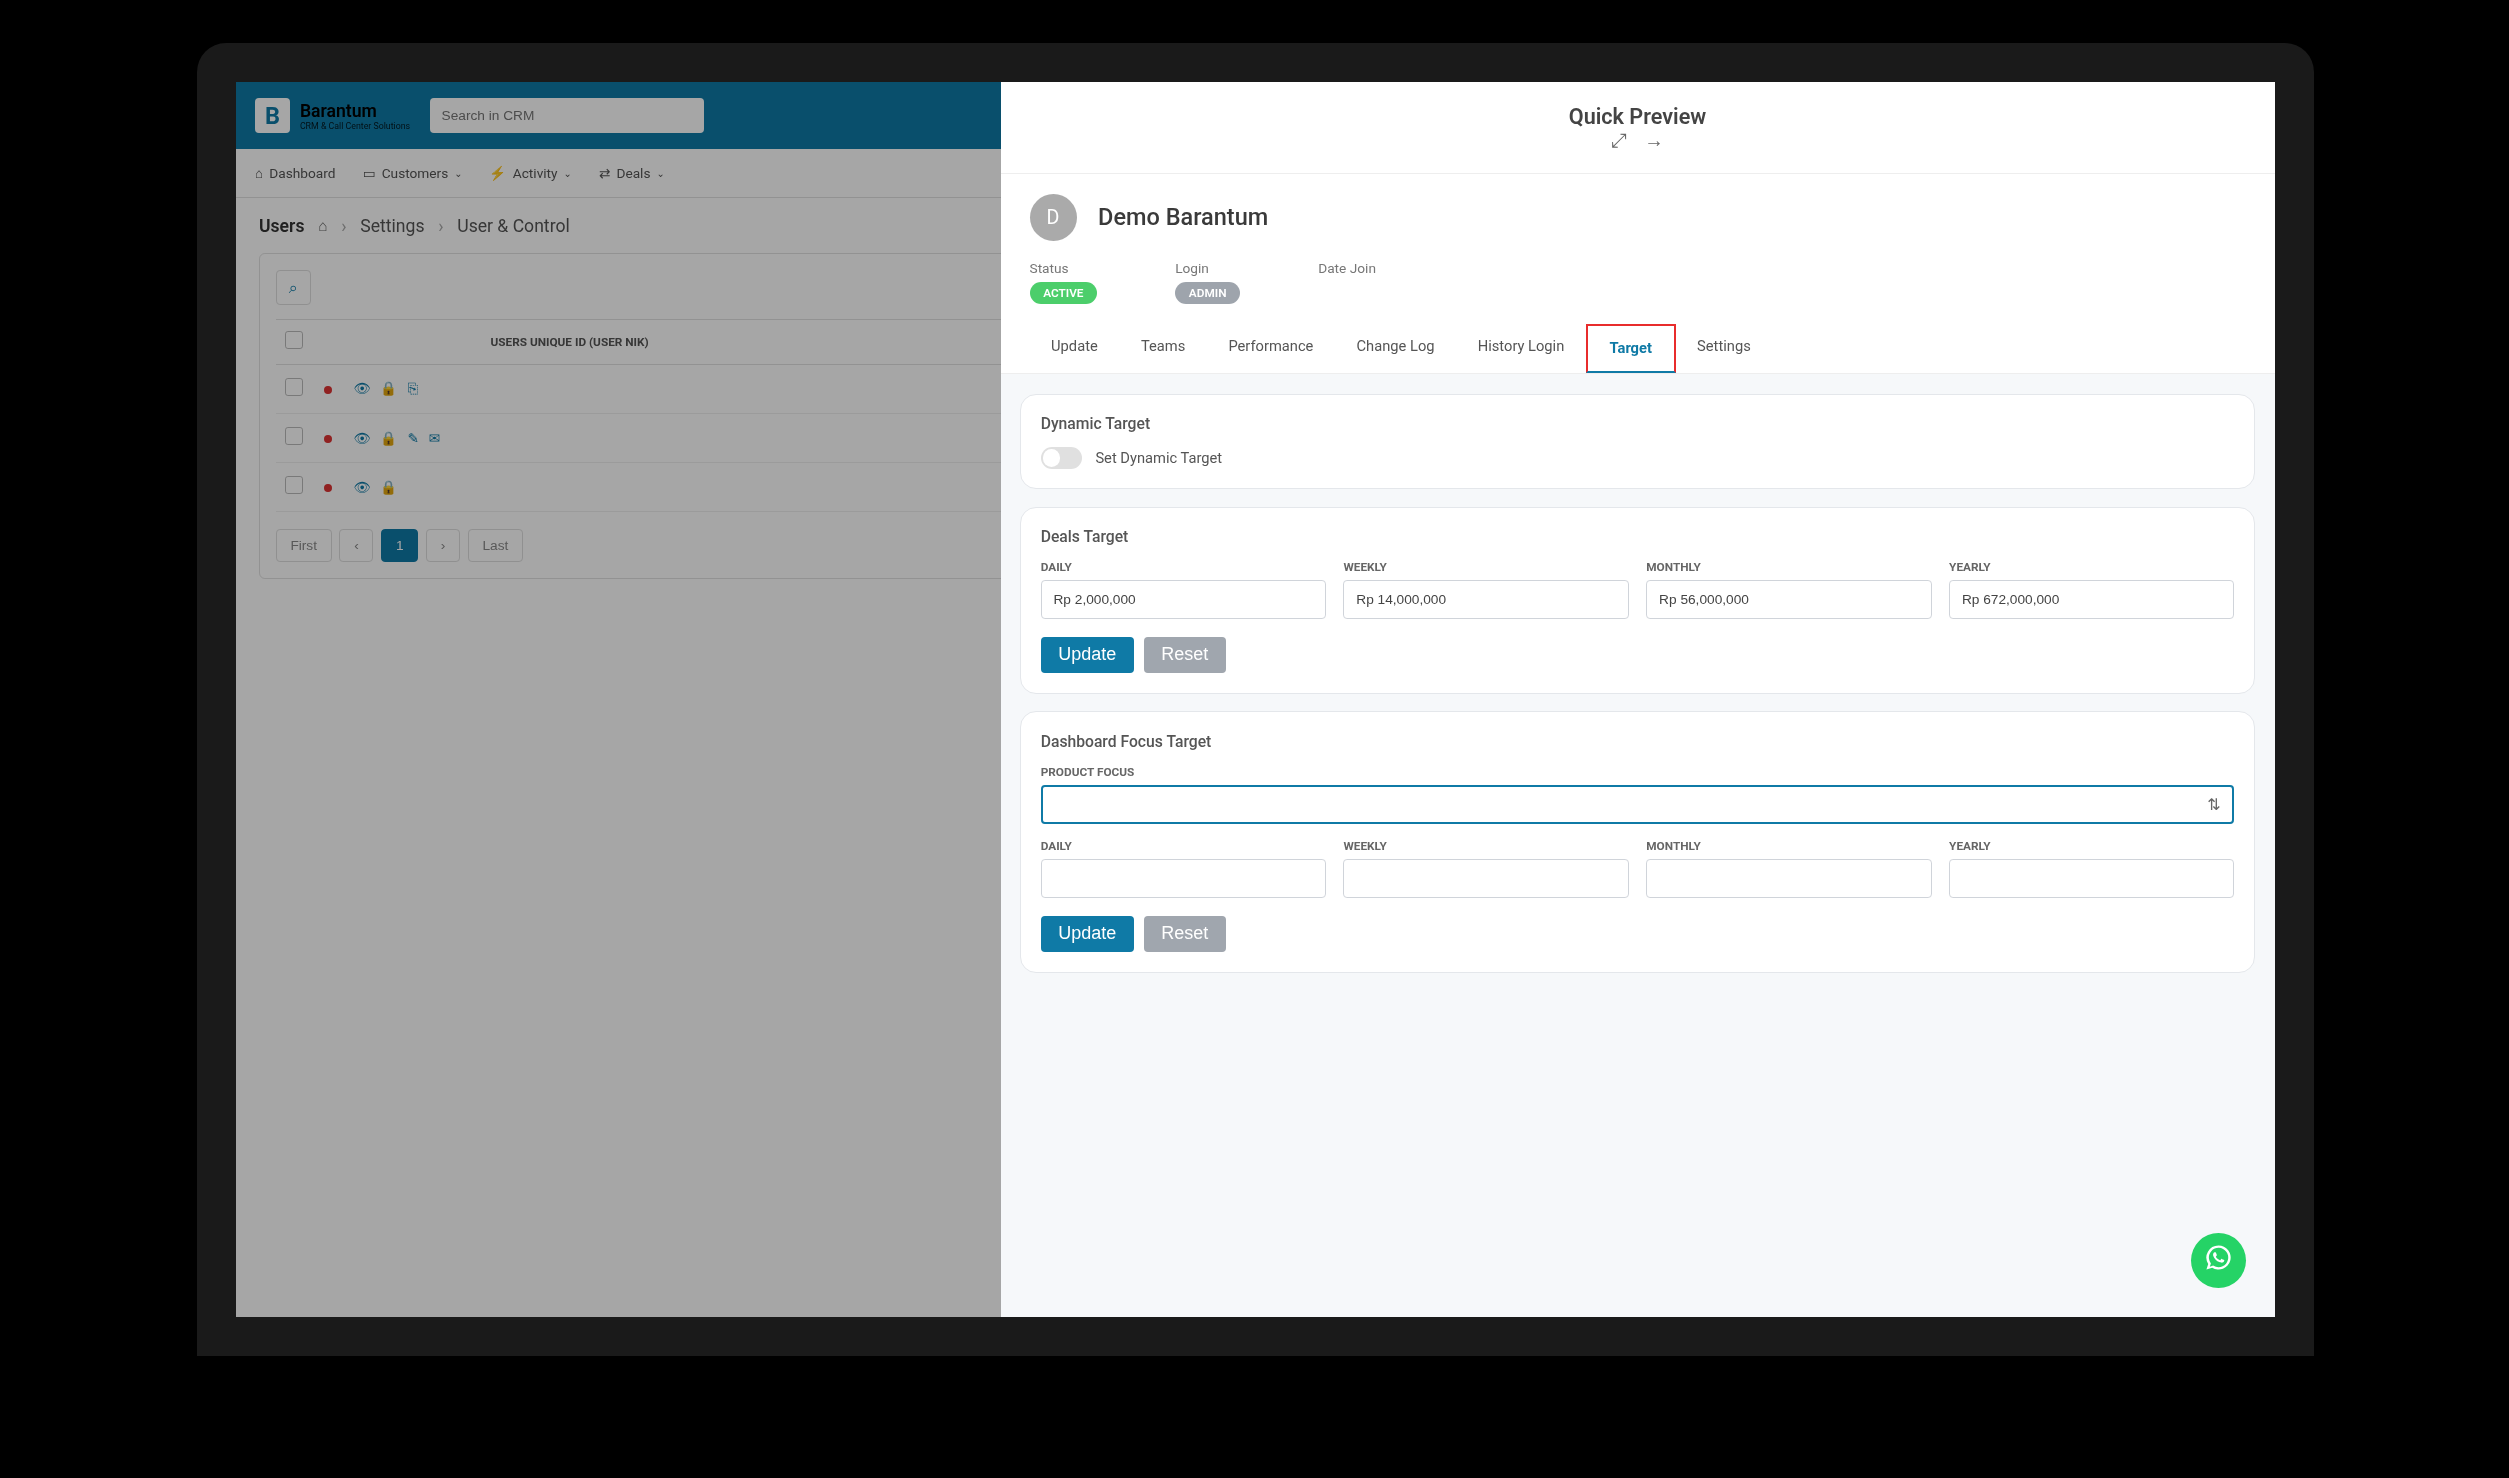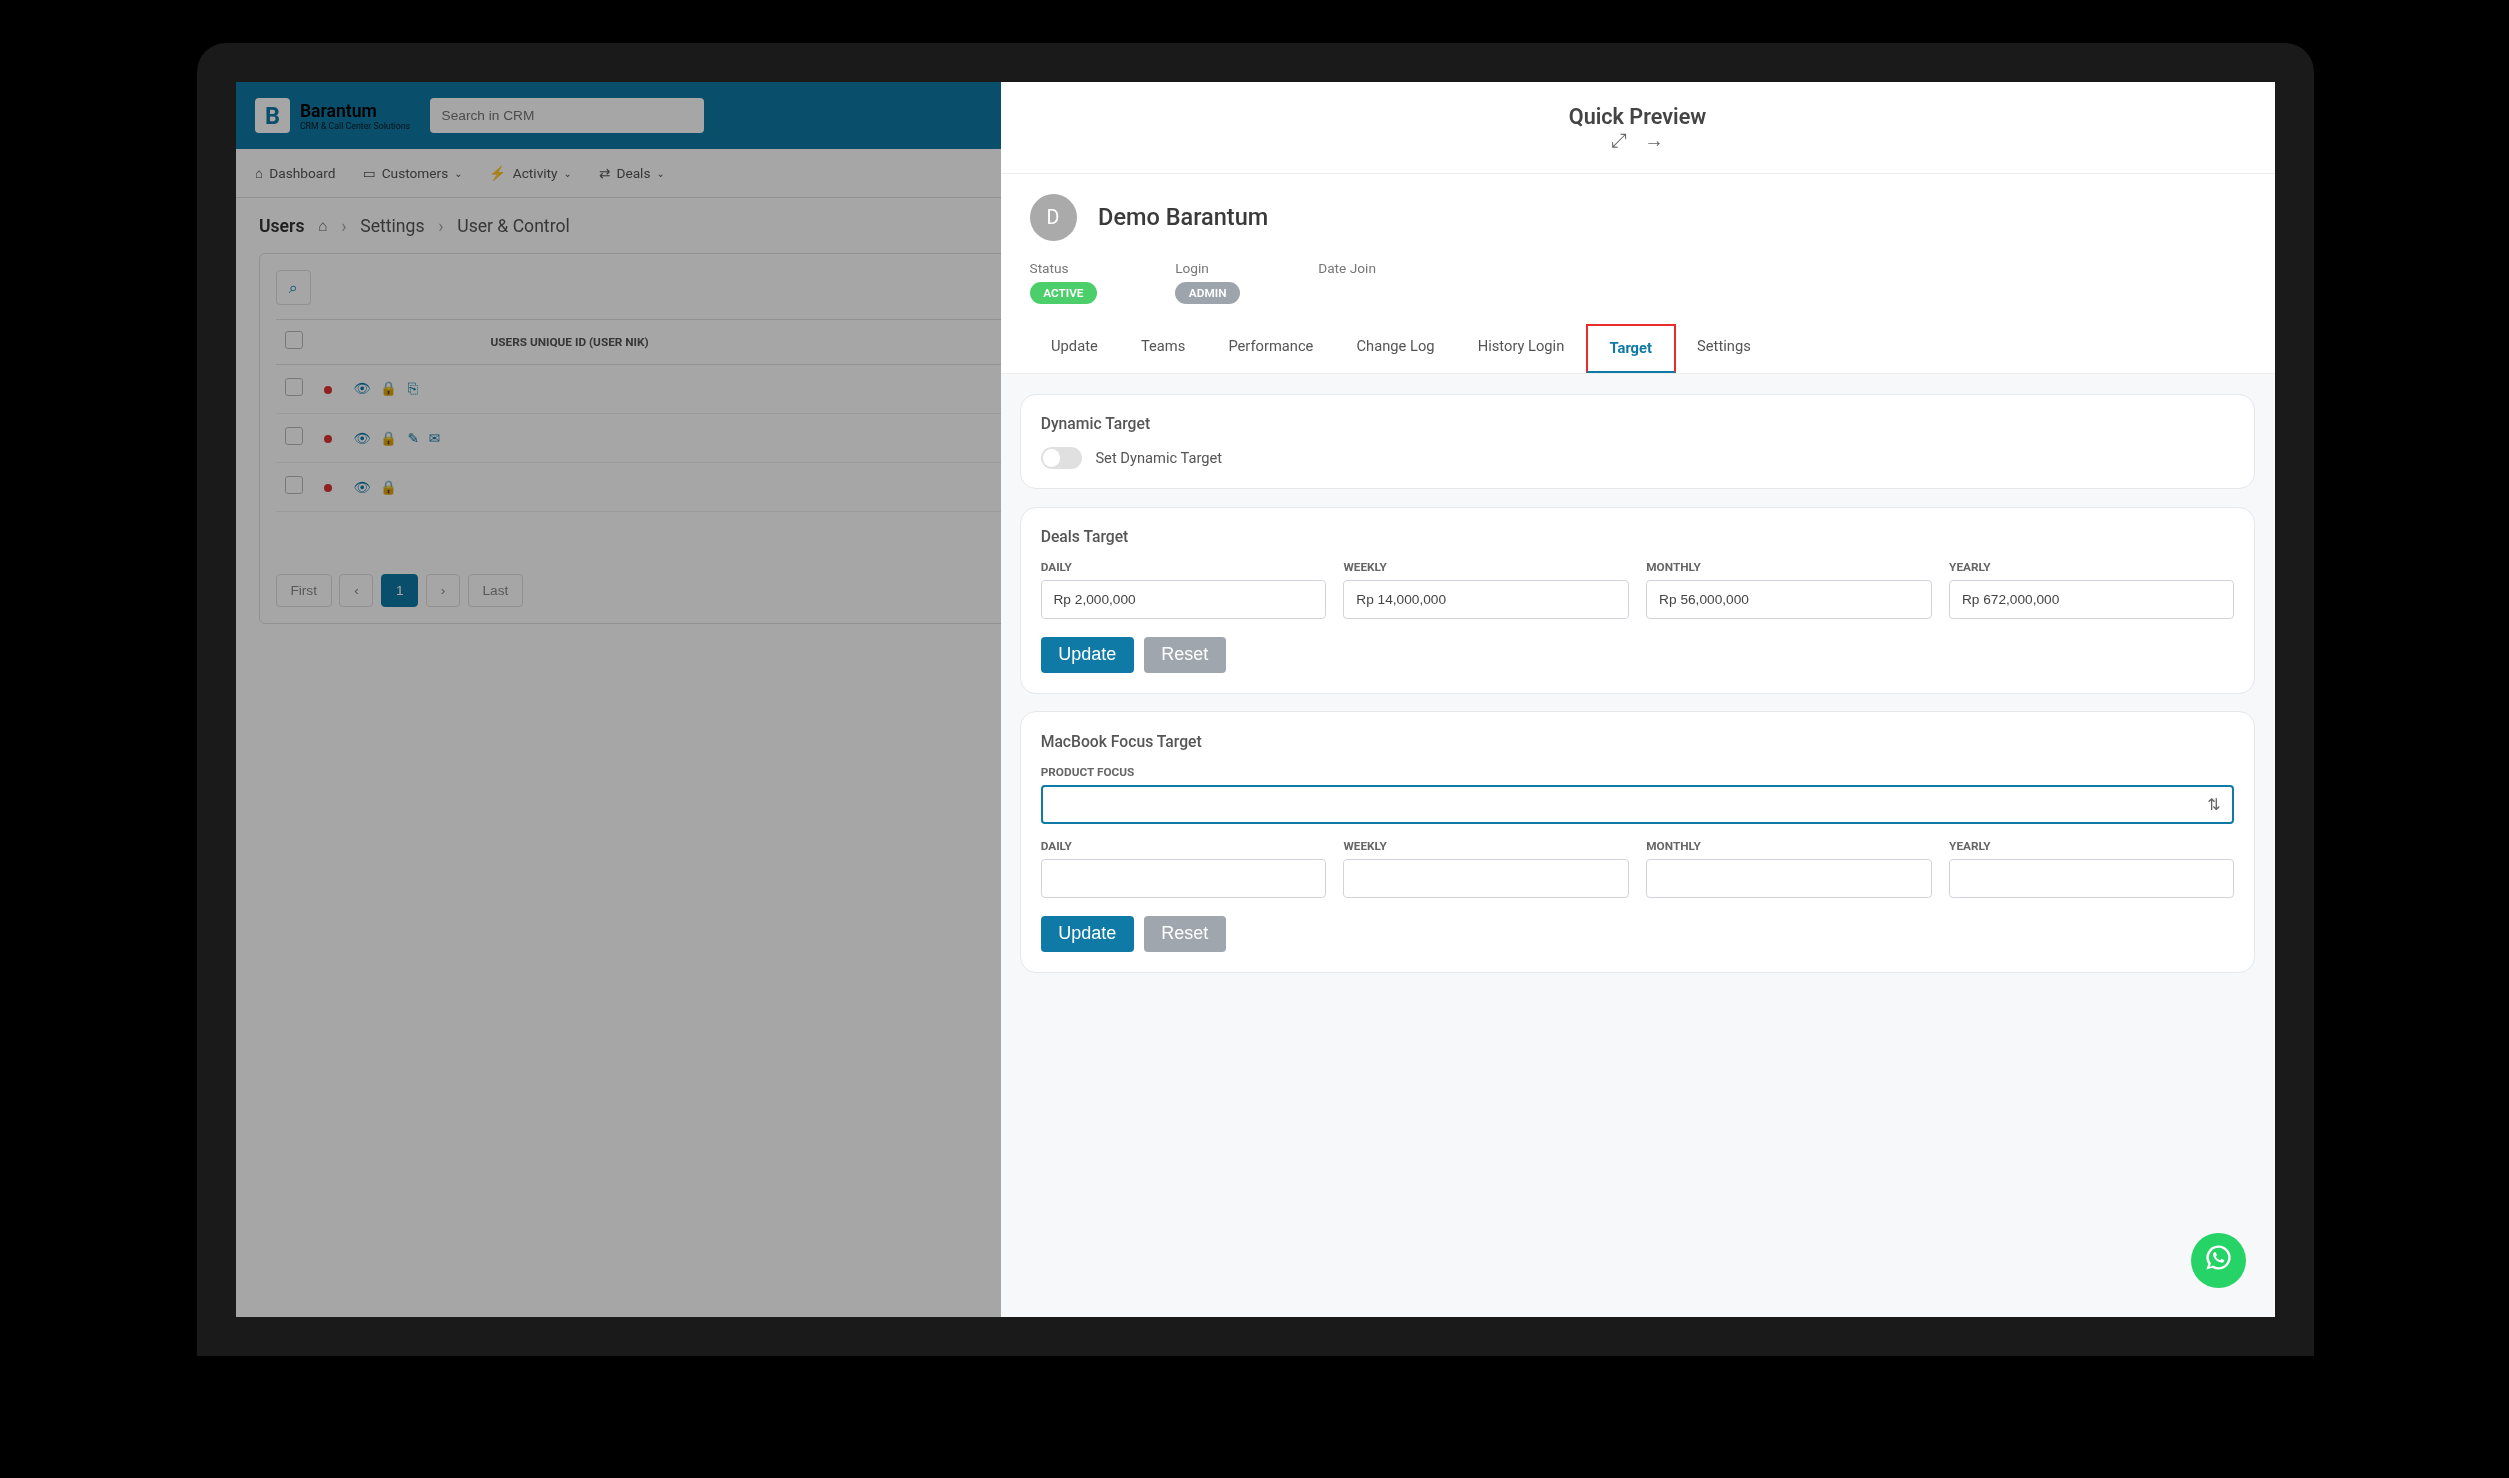--- a/index.html
+++ b/index.html
@@ -36,21 +36,21 @@
 
 .table { width: 100%; border-collapse: collapse; }
 .table th { text-align: left; padding: 11.8px 9.8px; font-size: 11.8px; font-weight: 700; color: #555; border-top: 1px solid #e0e0e0; border-bottom: 1px solid #e0e0e0; text-transform: uppercase; }
 .table td { padding: 13.7px 9.8px; border-bottom: 1px solid #eee; font-size: 13.7px; color: #444; }
 .checkbox { width: 17.6px; height: 17.6px; border: 1px solid #bbb; border-radius: 2.9px; display: inline-block; }
 .status-dot { width: 7.8px; height: 7.8px; background: #d33; border-radius: 50%; display: inline-block; }
 .row-actions { display: flex; gap: 9.8px; color: #0f7aa6; }
 .row-icon { font-size: 13.7px; cursor: pointer; }
 
 .pagination { display: flex; gap: 7.8px; margin-top: 17.6px; align-items: center; }
-.page-btn { padding: 7.8px 13.7px; border: 1px solid #ddd; background: #fff; color: #888; border-radius: 3.9px; font-size: 13.7px; margin-top: 45px; }
+.page-btn { padding: 7.8px 13.7px; border: 1px solid #ddd; background: #fff; color: #888; border-radius: 3.9px; font-size: 13.7px; }
 .page-btn.active { background: #0f7aa6; color: #fff; border-color: #0f7aa6; }
 
 .overlay { position: absolute; top: 0; left: 0; width: 100%; height: 100%; background: rgba(0,0,0,0.35); }
 
 .drawer { position: absolute; top: 0; right: 0; width: 1274px; height: 100%; background: #fff; display: flex; flex-direction: column; }
 .drawer-header { display: flex; align-items: center; justify-content: space-between; padding: 21.6px 29px; border-bottom: 1px solid #eee; flex-direction: column; }
 .drawer-title { font-size: 21.6px; font-weight: 600; color: #444; }
 .drawer-actions { display: flex; gap: 17.6px; color: #666; }
 .drawer-action { cursor: pointer; font-size: 19.6px; }
 
@@ -282,21 +282,21 @@
                 <input class="field-input" value="Rp 672,000,000" style="">
               </div>
             </div>
             <div class="btn-row">
               <button class="btn btn-primary">Update</button>
               <button class="btn btn-secondary">Reset</button>
             </div>
           </div>
 
           <div class="card">
-            <div class="card-title">MacBook Focus Target</div>
+            <div class="card-title">Dashboard Focus Target</div>
             <div class="field-label">PRODUCT FOCUS</div>
             <div class="select-wrap">
               <select class="field-select"></select>
               <span class="select-caret">⇅</span>
             </div>
             <div class="field-grid">
               <div>
                 <div class="field-label">DAILY</div>
                 <input class="field-input" style="">
               </div>

